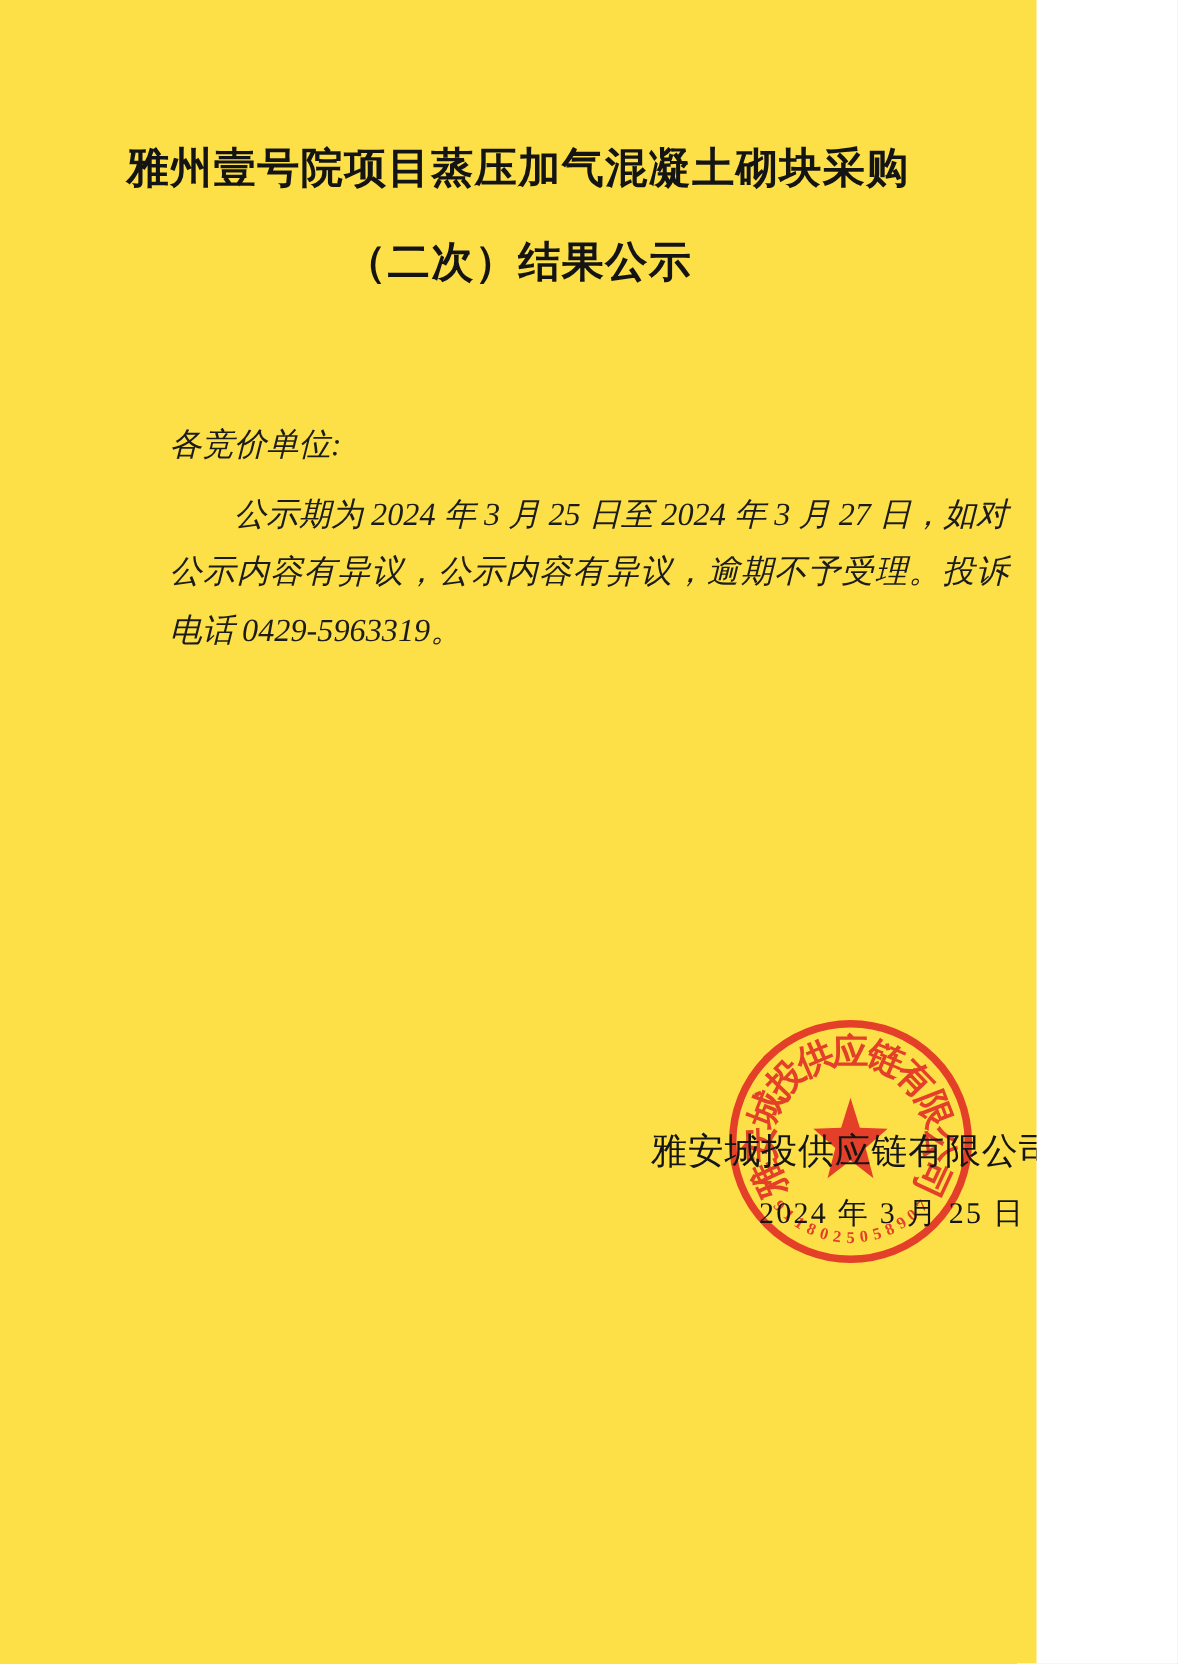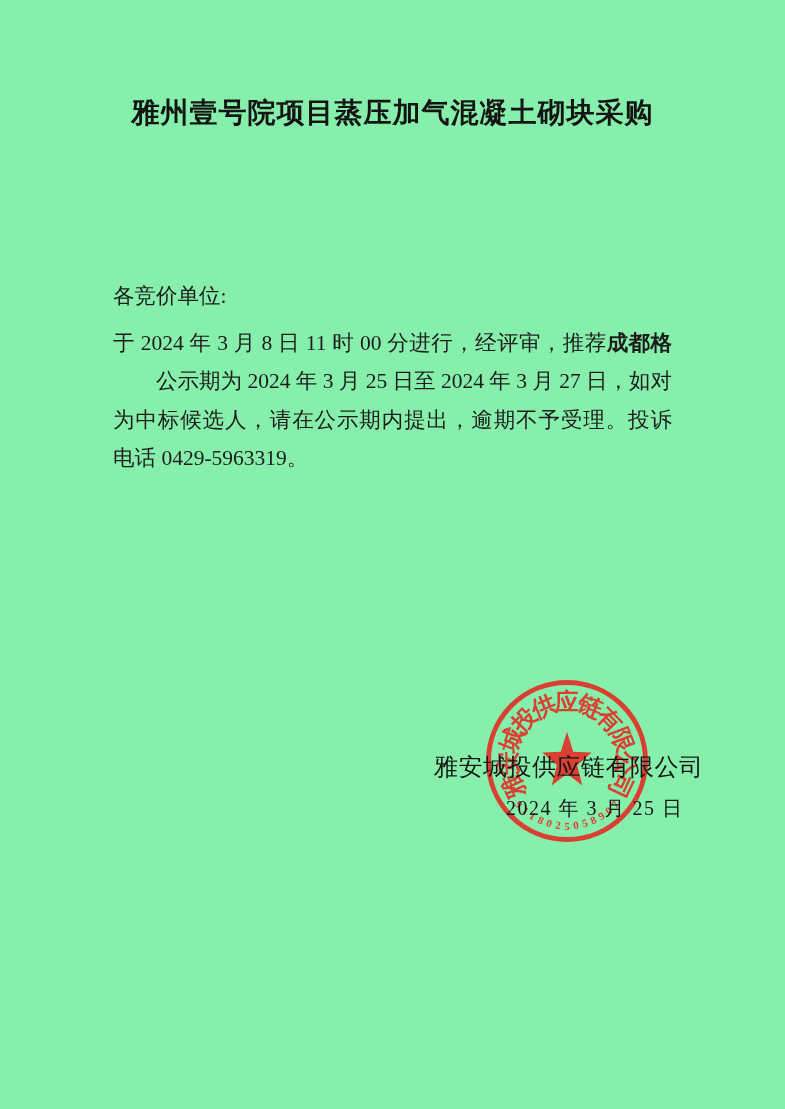--- a/index.html
+++ b/index.html
@@ -1,33 +1,33 @@
 <!DOCTYPE html>
 <html><head>
 <meta charset="utf-8">
 <style>
   html,body { margin:0; padding:0; background:#ffffff; }
   .page {
-    position:relative; width:785px; height:1109px;
-    background:#86efac; overflow:hidden;
+    position:relative; width:691px; height:1109px;
+    background:#fde047; overflow:hidden;
     font-family:"Liberation Serif","DejaVu Serif",serif;
     color:#1e1e1e;
   }
   .title-line {
     position:absolute; left:0; width:100%;
     text-align:center; font-weight:bold; color:#141414;
     font-size:28px; line-height:32px; letter-spacing:1px;
     white-space:nowrap;
   }
   #title-line-1 { top:97px; }
   #title-line-2 { top:160px; }
 
   .body-block {
     position:absolute; left:113px; top:277px; width:559px;
-    font-size:21.5px; color:#1c1c1c;
+    font-size:21.5px; color:#1c1c1c;font-style:italic;
   }
   .bline { line-height:38.5px; height:38.5px; }
   .bline.justify { text-align:justify; text-align-last:justify; }
   .bline.indent { text-indent:43px; }
   .bline.gap-after { margin-bottom:8px; }
   .bline .seg-bold { font-weight:bold; }
 
   .sig-company {
     position:absolute; left:434px; top:751px; z-index:3;
     font-size:24px; letter-spacing:0.5px; color:#151515; white-space:nowrap;
@@ -59,26 +59,26 @@
     transform:translate(-50%,-53%);
   }
 </style>
 </head>
 <body>
 
 <div class="page">
 
   <div id="title-line-1" class="title-line">雅州壹号院项目蒸压加气混凝土砌块采购</div>
 
+  <div id="title-line-2" class="title-line">（二次）结果公示</div>
 
   <div class="body-block" id="body-block">
       <div class="bline gap-after"><span class="seg">各竞价单位:</span></div>
-      <div class="bline justify"><span class="seg">于 2024 年 3 月 8 日 11 时 00 分进行，经评审，推荐</span><span class="seg-bold">成都格</span></div>
       <div class="bline indent justify"><span class="seg">公示期为 2024 年 3 月 25 日至 2024 年 3 月 27 日，如对</span></div>
-      <div class="bline justify"><span class="seg">为中标候选人，请在公示期内提出，逾期不予受理。投诉</span></div>
+      <div class="bline justify"><span class="seg">公示内容有异议，公示内容有异议，逾期不予受理。投诉</span></div>
       <div class="bline"><span class="seg">电话 0429-5963319。</span></div>
     </div>
 
   <div class="seal" id="seal" style="--seal-color: #e23227;">
     <div class="seal-circle"></div>
     <svg class="seal-star" width="52" height="55" viewBox="0 0 54 50" preserveAspectRatio="none">
       <polygon fill="currentColor" points="27,0 33.5,18.1 52.7,18.7 37.5,30.4 42.9,48.8 27,38 11.1,48.8 16.5,30.4 1.3,18.7 20.5,18.1"></polygon>
     </svg>
 
   <span class="seal-char" style="transform: translate(-50%, -50%) rotate(-115deg) translateY(-59px);">雅</span>

